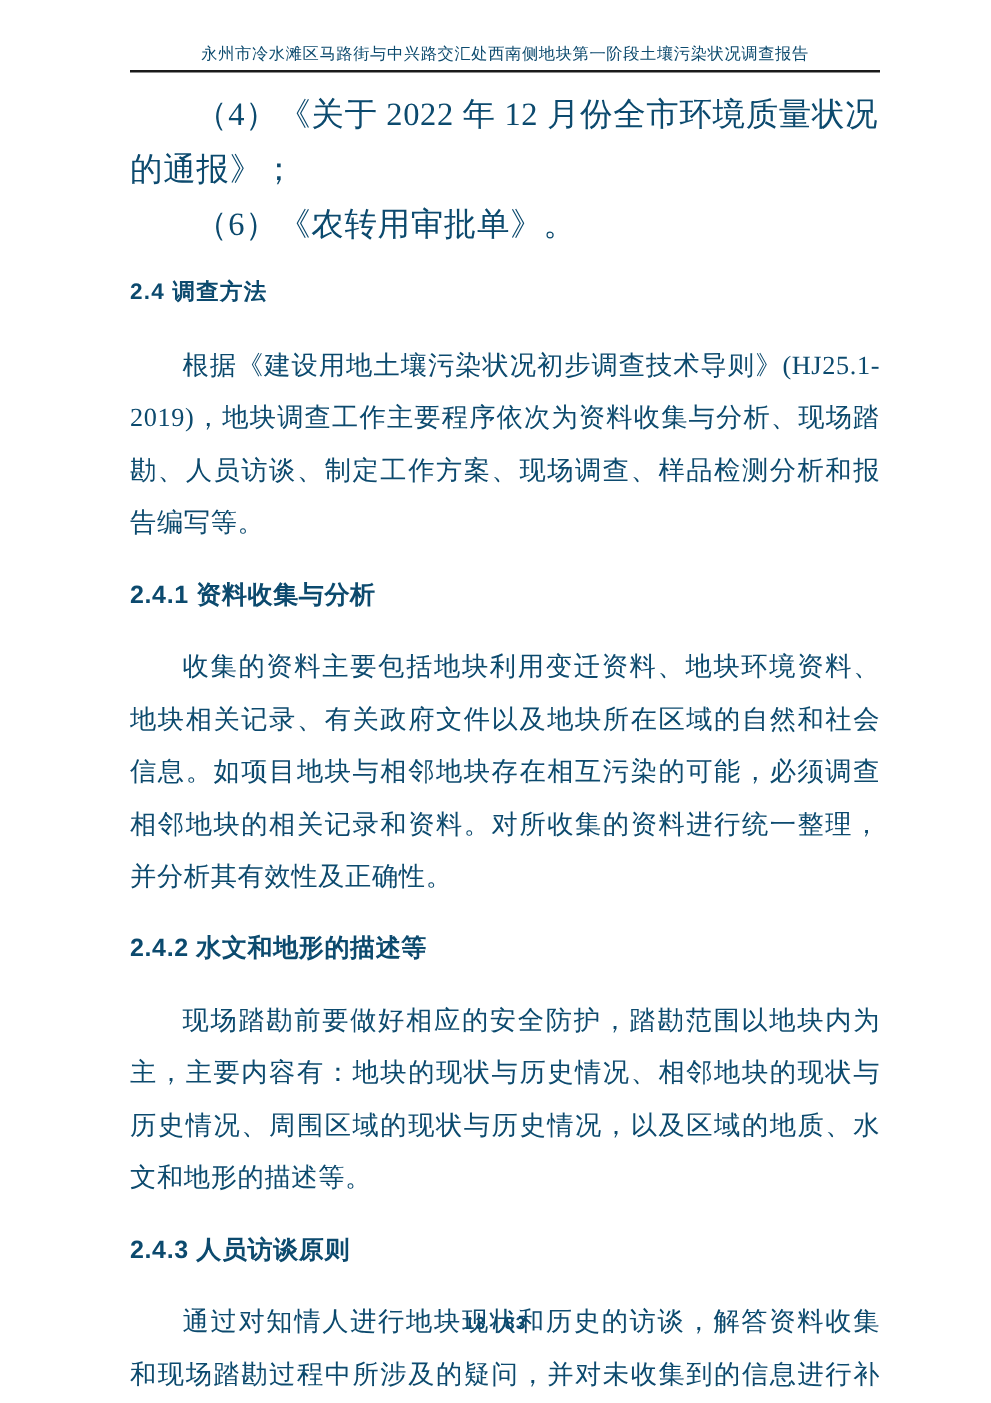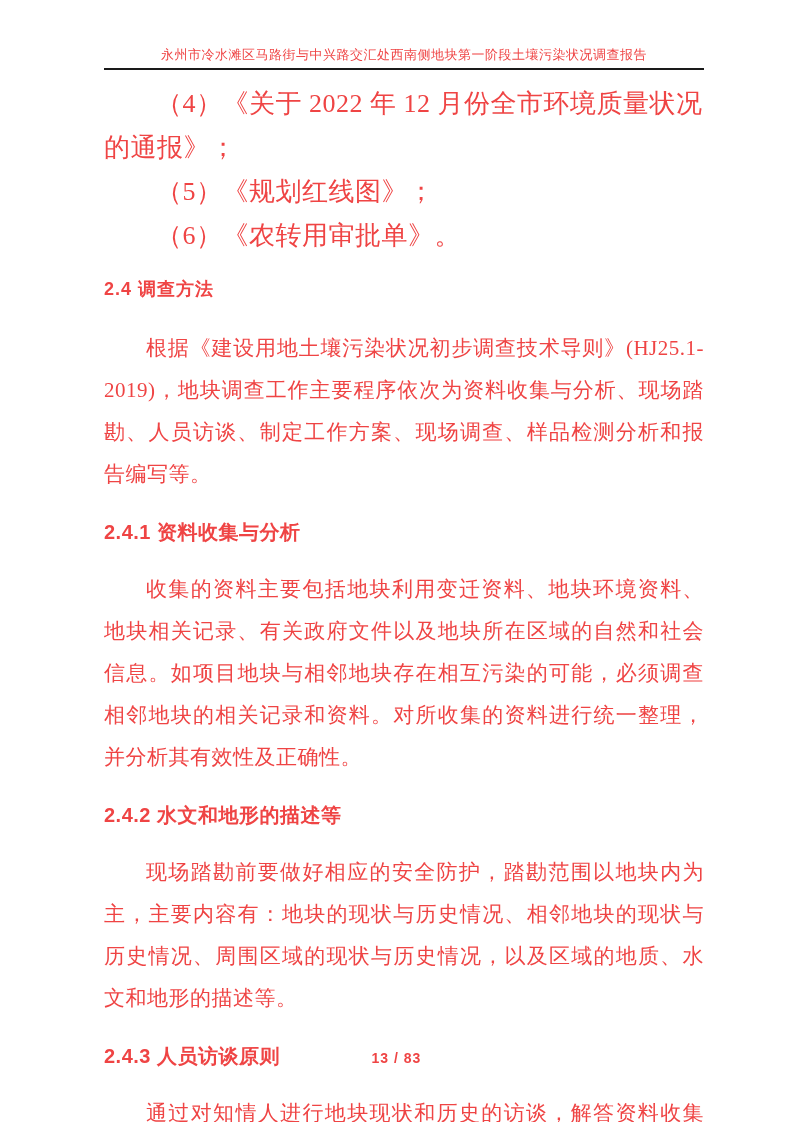--- a/index.html
+++ b/index.html
@@ -6,24 +6,24 @@
     margin: 0;
     padding: 0;
     background: #ffffff;
   }
   .page {
     position: relative;
     width: 793px;
     height: 1122px;
     margin: 0 auto;
     background: #ffffff;
-    color: #ef4444;
+    color: #0c4a6e;
     font-family: "Liberation Serif", serif;
     box-sizing: border-box;
-    padding: 46px 89px 0 104px;
+    padding: 34px 89px 0 104px;
     overflow: hidden;
   }
   .header {
     border-bottom: 2px solid #1a1a1a;
     padding-bottom: 5px;
   }
   .header-title {
     font-size: 13px;
     line-height: 17px;
     text-align: center;
@@ -80,21 +80,20 @@
 <body>
 
 <div class="page">
 
   <div class="header">
     <div class="header-title">永州市冷水滩区马路街与中兴路交汇处西南侧地块第一阶段土壤污染状况调查报告</div>
   </div>
 
   <div class="ref-list">
     <p class="ref-item">（4）《关于 2022 年 12 月份全市环境质量状况的通报》；</p>
-    <p class="ref-item">（5）《规划红线图》；</p>
     <p class="ref-item">（6）《农转用审批单》。</p>
   </div>
 
   <h2 class="h-major">2.4 调查方法</h2>
   <p class="body-p">根据《建设用地土壤污染状况初步调查技术导则》(HJ25.1-2019)，地块调查工作主要程序依次为资料收集与分析、现场踏勘、人员访谈、制定工作方案、现场调查、样品检测分析和报告编写等。</p>
 
   <h3 class="h-minor">2.4.1 资料收集与分析</h3>
   <p class="body-p">收集的资料主要包括地块利用变迁资料、地块环境资料、地块相关记录、有关政府文件以及地块所在区域的自然和社会信息。如项目地块与相邻地块存在相互污染的可能，必须调查相邻地块的相关记录和资料。对所收集的资料进行统一整理，并分析其有效性及正确性。</p>
 
   <h3 class="h-minor">2.4.2 水文和地形的描述等</h3>

